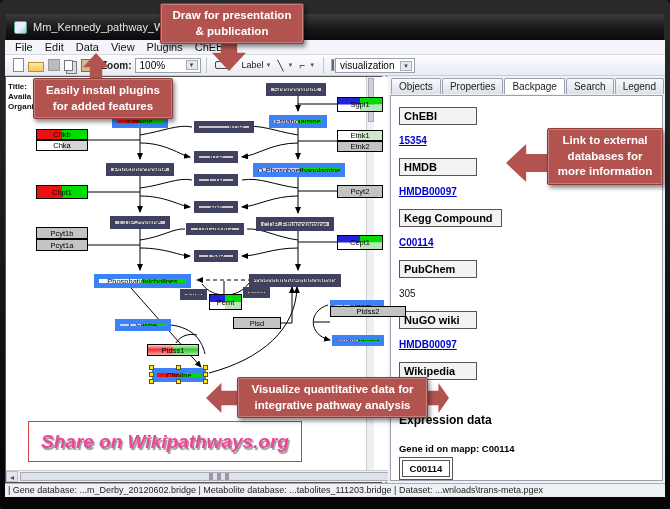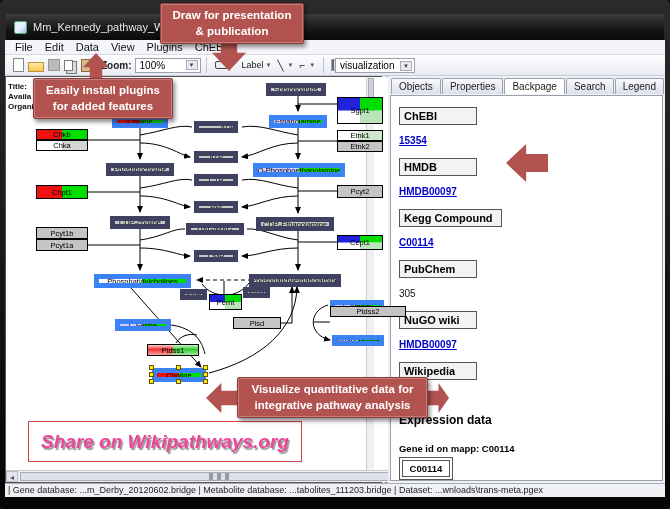--- a/index.html
+++ b/index.html
@@ -199,28 +199,28 @@
               <path d="M170,266 C174,259 183,256 191,258"></path>
               <path d="M275,246 H286 M286,246 V210" marker-end="url(#arr)"></path>
               <path d="M322,228 C302,234 302,258 324,263" marker-end="url(#arr)"></path>
               <path d="M324,245 H308"></path>
             </g>
           </svg>
         <div class="corner-label" style="left: 2px; top: 5px;">Title:</div>
             <div class="corner-label" style="left: 2px; top: 15px;">Availa</div>
             <div class="corner-label" style="left: 2px; top: 25px;">Organi</div>
             <div class="node met-gray" style="left: 260px; top: 6px; width: 60px; height: 13px;">Sphingolipids</div>
-            <div class="node gene gene-quad" style="left: 331px; top: 20px; width: 46px; height: 27px;">Sgpl1</div>
+            <div class="node gene gene-quad" style="left: 331px; top: 20px; width: 46px; height: 15px;">Sgpl1</div>
             <div class="node met-rg" style="left: 106px; top: 38px; width: 56px; height: 13px;">Choline</div>
             <div class="node met-lg" style="left: 263px; top: 38px; width: 58px; height: 13px;">Ethanolamine</div>
             <div class="node gene gene-rg" style="left: 30px; top: 52px; width: 52px; height: 11px;">Chkb</div>
             <div class="node gene gene-wgray" style="left: 30px; top: 63px; width: 52px; height: 11px;">Chka</div>
             <div class="node gene gene-wlg" style="left: 331px; top: 53px; width: 46px; height: 11px;">Etnk1</div>
             <div class="node gene gene-gray" style="left: 331px; top: 64px; width: 46px; height: 11px;">Etnk2</div>
-            <div class="node met-gray" style="left: 188px; top: 44px; width: 44px; height: 12px; padding-left: 24px;">ADP</div>
+            <div class="node met-gray" style="left: 188px; top: 44px; width: 60px; height: 12px; padding-left: 24px;">ADP</div>
             <div class="node met-gray" style="left: 188px; top: 74px; width: 44px; height: 12px;">ATP</div>
             <div class="node met-gray" style="left: 100px; top: 86px; width: 68px; height: 13px;">Phosphocholine</div>
             <div class="node met-lg" style="left: 247px; top: 86px; width: 92px; height: 14px;">O-Phosphoethanolamine</div>
             <div class="node met-gray" style="left: 188px; top: 97px; width: 44px; height: 12px;">CTP</div>
             <div class="node gene gene-rg" style="left: 30px; top: 108px; width: 52px; height: 14px;">Chpt1</div>
             <div class="node gene gene-gray" style="left: 331px; top: 108px; width: 46px; height: 13px;">Pcyt2</div>
             <div class="node met-gray" style="left: 188px; top: 124px; width: 44px; height: 12px;">PPi</div>
             <div class="node met-gray" style="left: 104px; top: 139px; width: 60px; height: 13px;">CDP-choline</div>
             <div class="node met-gray" style="left: 250px; top: 140px; width: 78px; height: 14px;">CDP-Ethanolamine</div>
             <div class="node met-gray" style="left: 180px; top: 146px; width: 58px; height: 12px;">DAG/MAG</div>
@@ -276,20 +276,21 @@
     <div class="statusbar">| Gene database: ...m_Derby_20120602.bridge | Metabolite database: ...tabolites_111203.bridge | Dataset: ...wnloads\trans-meta.pgex</div>
   </div>
 
   <div class="callout" style="left:160px; top:3px; width:144px;">Draw for presentation &amp; publication</div>
   <div class="block-arrow arrow-down" style="left:212px; top:38px; width:34px; height:33px;"></div>
 
   <div class="block-arrow arrow-up" style="left:83px; top:53px; width:26px; height:26px;"></div>
   <div class="callout" style="left:33px; top:78px; width:140px;">Easily install plugins for added features</div>
 
   <div class="block-arrow arrow-left" style="left:506px; top:144px; width:42px; height:38px;"></div>
+  <div class="callout" style="left:547px; top:128px; width:116px;">Link  to external databases  for more information</div>
 
   <div class="block-arrow arrow-left" style="left:206px; top:383px; width:32px; height:30px;"></div>
   <div class="callout" style="left:237px; top:377px; width:191px;">Visualize quantitative data  for integrative pathway analysis</div>
   <div class="block-arrow arrow-right" style="left:427px; top:383px; width:22px; height:30px;"></div>
 
   <div class="share-box">
     <span class="share-text">Share on Wikipathways.org</span>
   </div>
 </div>
 

